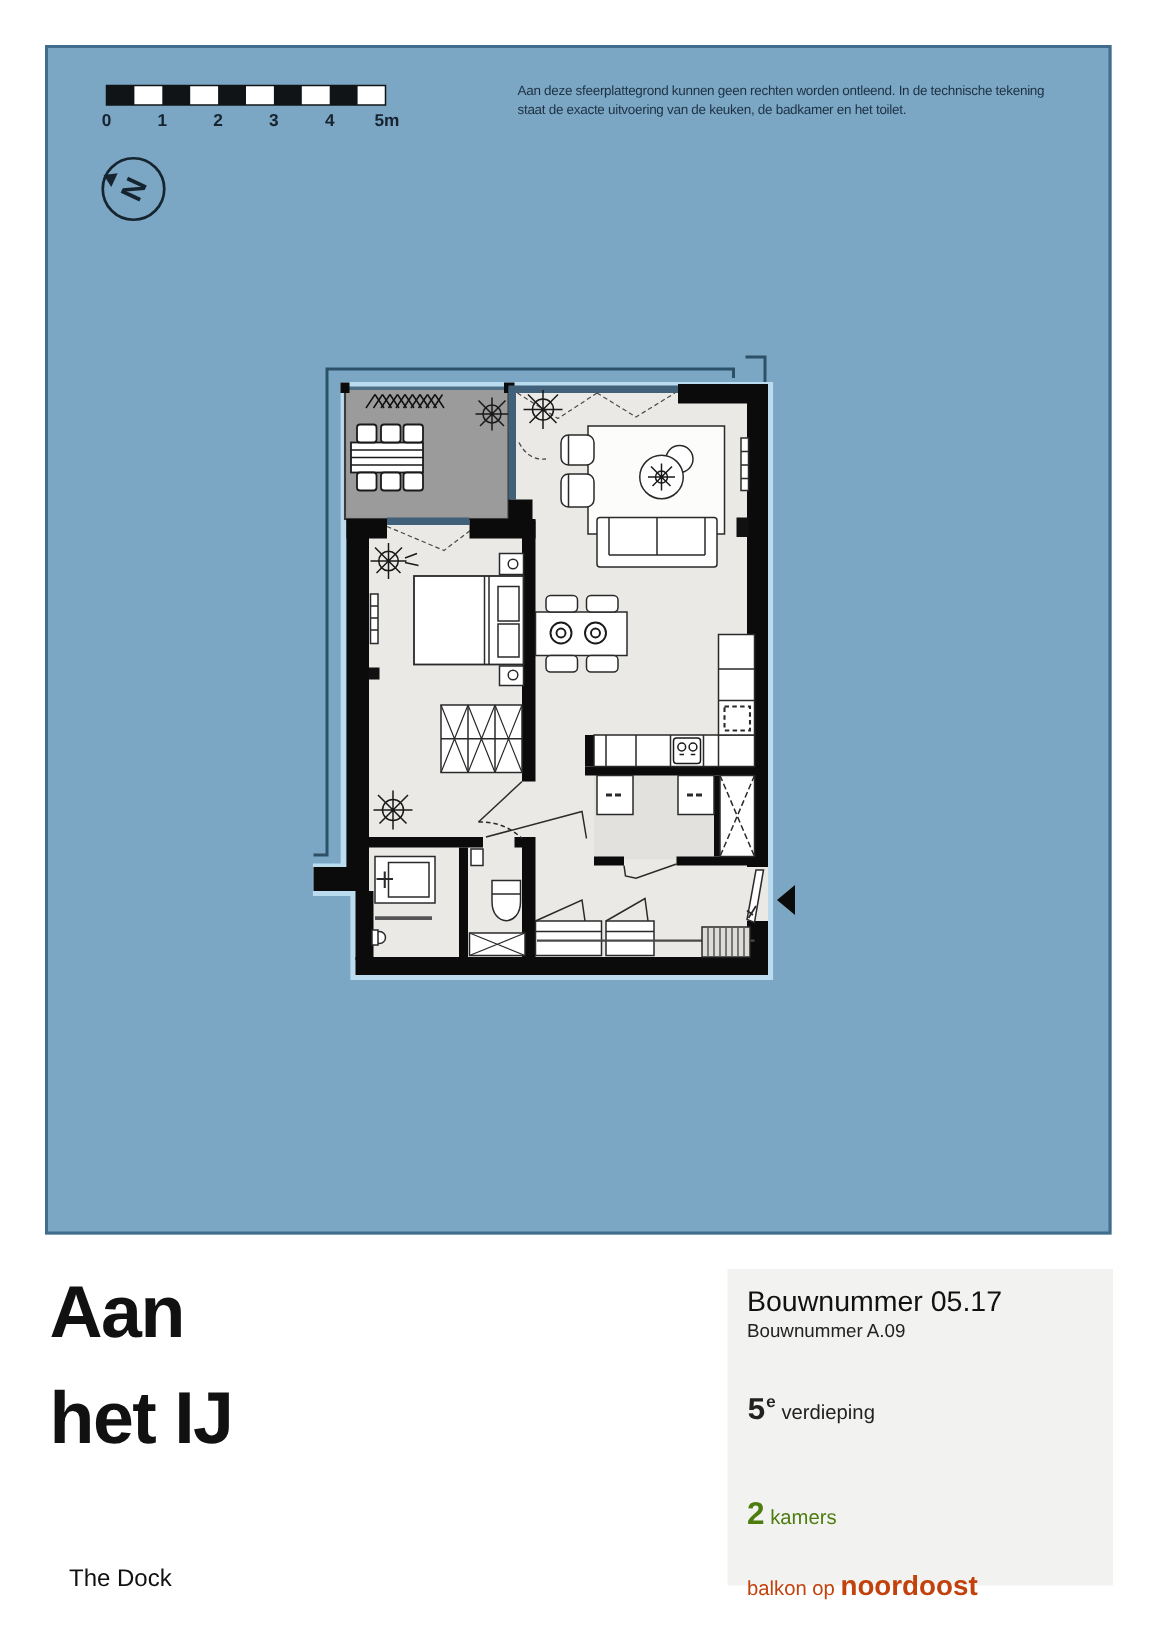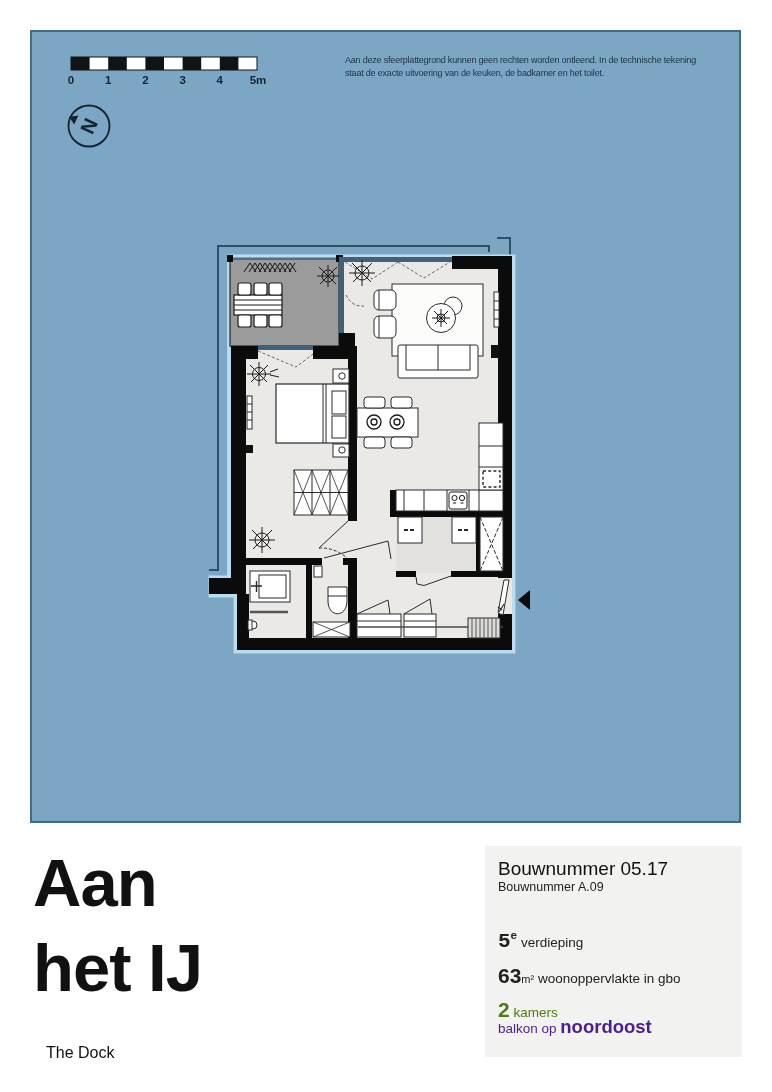--- a/index.html
+++ b/index.html
@@ -342,30 +342,29 @@
   </g>
 
   <g>
     <path d="M504,580 L509,580 L503,615 L498,613 Z" fill="#fff" stroke="#2a2a2a" stroke-width="1"></path>
     <path d="M499,612 l5,-8 M498,607 l4,3" stroke="#2a2a2a" stroke-width="1.2" fill="none"></path>
   </g>
 
   <path d="M518,600 L530,590 L530,610 Z" fill="#0b0b0b"></path>
 </svg>
 
-<div class="abs" style="left:33px;top:840px;font-size:67px;font-weight:bold;line-height:85px;letter-spacing:-1px;color:#111;">Aan<br>het IJ</div>
+<div class="abs" style="left:33px;top:840px;font-size:49px;font-weight:bold;line-height:71px;letter-spacing:-1px;color:#111;">Aan<br>het IJ</div>
 
 <div class="abs" style="left:46px;top:1044px;font-size:16px;font-weight:normal;color:#111;">The Dock</div>
 
 <div class="abs" style="left:485px;top:846px;width:257px;height:211px;background:#f2f2f0;">
 
   <div class="abs" style="left:13px;top:12px;font-size:19px;font-weight:normal;color:#111;">Bouwnummer 05.17</div>
 
   <div class="abs" style="left:13px;top:34px;font-size:12.5px;color:#222;">Bouwnummer A.09</div>
 
   <div class="abs" style="left:13px;top:84px;font-size:13.5px;color:#222;"><span style="font-size:21px;font-weight:bold;font-family:Liberation Mono, monospace;">5<sup style="font-size:11px;">e</sup></span> verdieping</div>
 
-  <div class="abs" style="left:13px;top:118px;font-size:13.5px;color:#222;"><span style="font-size:21px;font-weight:bold;">63</span><span style="font-size:11px;">m²</span> woonoppervlakte in gbo</div>
 
   <div class="abs" style="left:13px;top:152px;font-size:13.5px;color:#4d7c0f;"><span style="font-size:21px;font-weight:bold;">2</span> kamers</div>
 
-  <div class="abs" style="left:13px;top:170px;font-size:13.5px;color:#4c1d95;">balkon op <span style="font-size:18.5px;font-weight:bold;">noordoost</span></div>
+  <div class="abs" style="left:13px;top:200px;font-size:13.5px;color:#c2410c;">balkon op <span style="font-size:18.5px;font-weight:bold;">noordoost</span></div>
 </div>
 
 </body></html>

